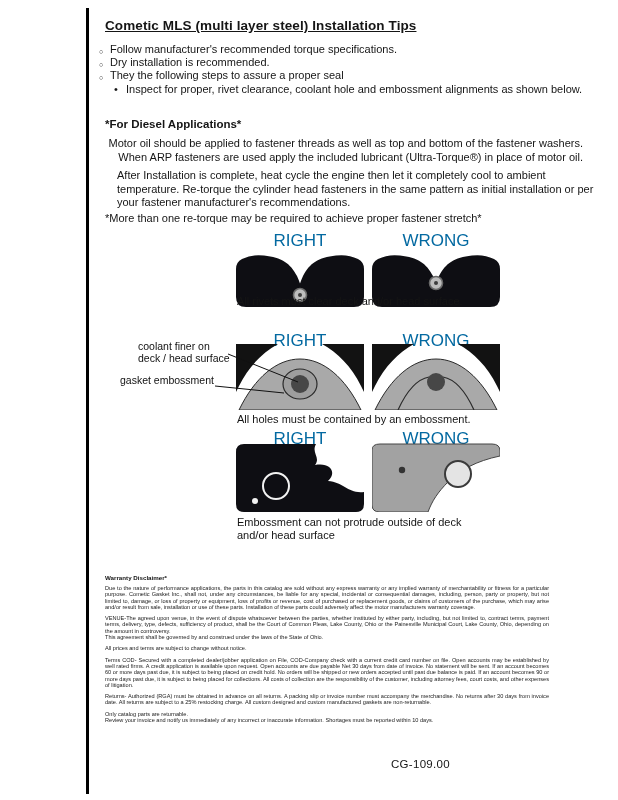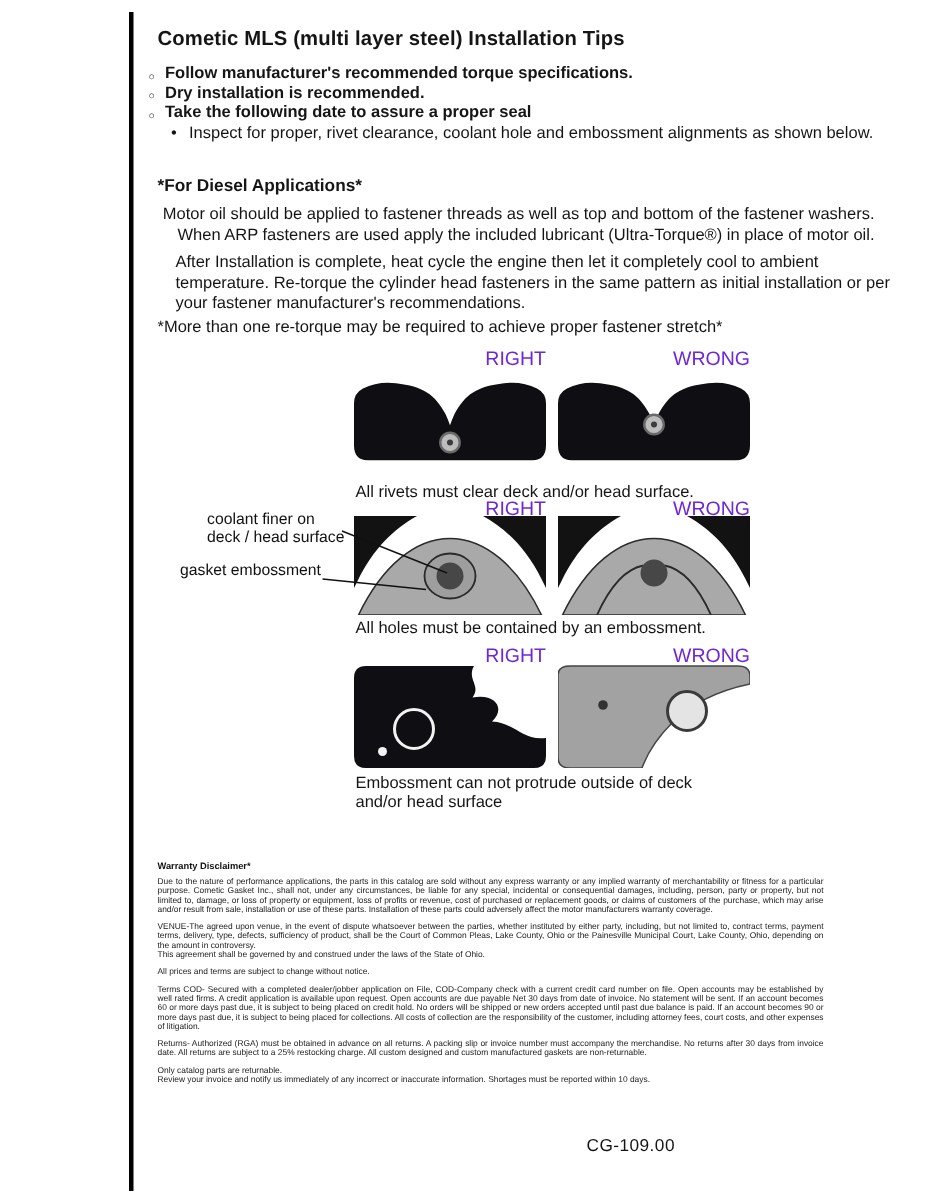--- a/index.html
+++ b/index.html
@@ -1,50 +1,50 @@
 <!DOCTYPE html>
 <html><head>
 <meta charset="utf-8">
 <style>
   html,body{margin:0;padding:0;background:#ffffff;}
   .page{position:relative;width:618px;height:800px;background:#ffffff;font-family:"Liberation Sans",sans-serif;color:#151515;overflow:hidden;}
   .left-rule{position:absolute;left:86px;top:8px;width:3px;height:786px;background:#000;}
-  .title{position:absolute;left:105px;top:18px;font-size:13.5px;font-weight:bold;letter-spacing:.1px;}
+  .title{position:absolute;left:105px;top:18px;font-size:13.5px;font-weight:bold;text-decoration:underline;letter-spacing:.1px;}
   .bullets{position:absolute;left:99px;top:43px;font-size:11px;line-height:13.2px;width:484px;}
-  .bullet{position:relative;padding-left:11px;font-weight:bold;}
+  .bullet{position:relative;padding-left:11px;}
   .bullet::before{content:"○";position:absolute;left:0;top:2px;font-size:7px;}
   .subbullet{position:relative;padding-left:27px;}
   .subbullet::before{content:"•";position:absolute;left:15px;top:0;font-size:11px;}
   .diesel-heading{position:absolute;left:105px;top:118px;font-size:11.5px;font-weight:bold;}
   .para{position:absolute;left:105px;font-size:11px;line-height:13.5px;width:478px;}
   .p1{top:137px;text-align:right;}
   .p2{top:169px;margin-left:12px;}
   .note{top:212px;}
-  .dg-header{position:absolute;width:128px;text-align:right;font-size:13px;color:#6d28d9;}
+  .dg-header{position:absolute;width:128px;text-align:center;font-size:17px;color:#0369a1;}
   .panel{position:absolute;width:128px;}
   .caption{position:absolute;left:237px;font-size:11px;line-height:13px;white-space:pre-line;}
   .pointer-label{position:absolute;font-size:10.5px;line-height:11.5px;white-space:pre-line;color:#111;}
   .connectors{position:absolute;left:210px;top:344px;}
   .warranty{position:absolute;left:105px;top:574px;width:444px;}
   .warranty-heading{font-size:6.2px;font-weight:bold;margin-bottom:4px;color:#111;}
   .wpar{font-size:5.6px;line-height:6.3px;margin-bottom:5px;white-space:pre-line;color:#222;text-align:justify;}
   .footer{position:absolute;left:391px;top:758px;font-size:11.5px;letter-spacing:.3px;}
 </style>
 </head>
 <body>
 
 <div class="page">
   <div class="left-rule"></div>
 
   <div class="title">Cometic MLS (multi layer steel) Installation Tips</div>
 
   <div class="bullets">
     <div class="bullet">Follow manufacturer's recommended torque specifications.</div>
     <div class="bullet">Dry installation is recommended.</div>
-    <div class="bullet">Take the following date to assure a proper seal</div>
+    <div class="bullet">They the following steps to assure a proper seal</div>
     <div class="subbullet">Inspect for proper, rivet clearance, coolant hole and embossment alignments as shown below.</div>
   </div>
 
   <div class="diesel-heading">*For Diesel Applications*</div>
   <div class="para p1">Motor oil should be applied to fastener threads as well as top and bottom of the fastener washers. When ARP fasteners are used apply the included lubricant (Ultra-Torque®) in place of motor oil.</div>
   <div class="para p2">After Installation is complete, heat cycle the engine then let it completely cool to ambient temperature. Re-torque the cylinder head fasteners in the same pattern as initial installation or per your fastener manufacturer's recommendations.</div>
   <div class="para note">*More than one re-torque may be required to achieve proper fastener stretch*</div>
 
   <div class="dg-header" style="left:236px;top:231px;">RIGHT</div>
   <div class="dg-header" style="left:372px;top:231px;">WRONG</div>
@@ -56,21 +56,21 @@
       <circle cx="64" cy="48" r="2" fill="#3c3c3c"></circle>
     </svg>
   </div>
   <div class="panel" style="left:372px;top:247px;">
     <svg width="128" height="60" viewBox="0 0 128 60">
       <path d="M6,12 Q16,7 28,8.5 C46,10.5 54,16 61,29 Q62.8,33 64,36.5 Q65.2,33 67,29 C74,16 82,10.5 100,8.5 Q112,7 122,12 Q128,15 128,22 L128,50 Q128,60 118,60 L10,60 Q0,60 0,50 L0,22 Q0,15 6,12 Z" fill="#0e0e13"></path>
       <circle cx="64" cy="36" r="6.5" fill="#bdbdbd" stroke="#6a6a6a" stroke-width="1.6"></circle>
       <circle cx="64" cy="36" r="2" fill="#3c3c3c"></circle>
     </svg>
   </div>
-  <div class="caption" style="top:295px;margin-top:27px;">All rivets must clear deck and/or head surface.</div>
+  <div class="caption" style="top:295px;">All rivets must clear deck and/or head surface.</div>
 
   <div class="dg-header" style="left:236px;top:331px;">RIGHT</div>
   <div class="dg-header" style="left:372px;top:331px;">WRONG</div>
 
   <div class="pointer-label" style="left:138px;top:341px;">coolant finer on
 deck / head surface</div>
   <div class="pointer-label" style="left:120px;top:375px;">gasket embossment</div>
 
   <div class="panel" style="left:236px;top:344px;">
     <svg width="128" height="66" viewBox="0 0 128 66">

